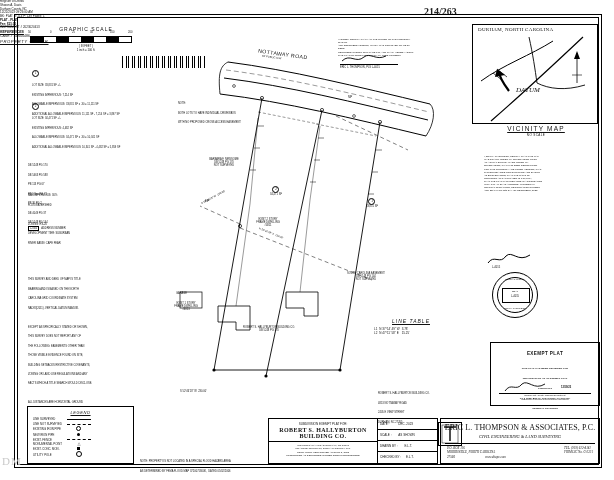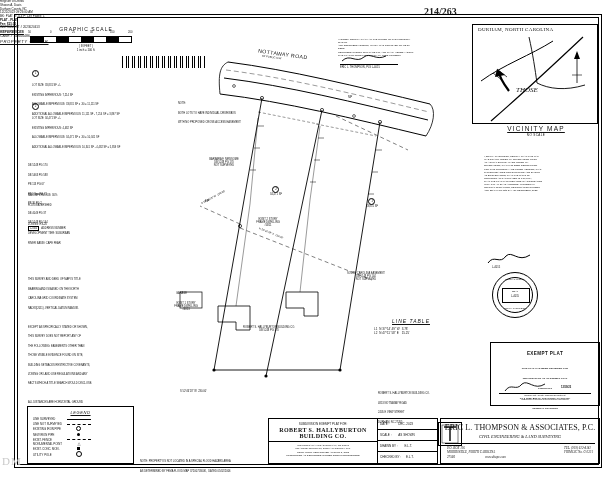--- a/index.html
+++ b/index.html
@@ -301,21 +301,21 @@
       <path d="M 20 48 L 30 56" stroke="#000" stroke-width="0.7" fill="none"></path>
       <path d="M 24 44 L 34 52" stroke="#000" stroke-width="0.7" fill="none"></path>
       <path d="M 36 66 C 30 58, 26 52, 26 46" stroke="#000" stroke-width="2.2" fill="none"></path>
       <polygon points="24,44 32,50 22,52" fill="#000"></polygon>
       <line x1="104" y1="28" x2="104" y2="58" stroke="#000" stroke-width="0.8"></line>
       <polygon points="104,26 101,34 107,34" fill="#000"></polygon>
       <line x1="99" y1="50" x2="109" y2="50" stroke="#000" stroke-width="0.6"></line>
     </svg>
   </div>
   <div class="vm-title">DURHAM, NORTH CAROLINA</div>
-  <div class="site-txt">THOSE</div>
+  <div class="site-txt">DATUM</div>
   <div class="vm-label">VICINITY MAP</div>
   <div class="vm-sub">NO SCALE</div>
 
   <div class="cert" style="left:338px;top:38px;width:78px;">
     <div>I HEREBY CERTIFY THAT I AM THE OWNER OF THE PROPERTY SHOWN</div>
     <div>AND DESCRIBED HEREON, WHICH WAS CONVEYED TO ME BY DEED</div>
     <div>RECORDED IN BOOK 5248 PAGE 170, AND THAT I HEREBY ADOPT</div>
     <div>THIS PLAN OF SUBDIVISION WITH MY FREE CONSENT.</div>
   </div>
   <svg width="60" height="12" style="position:absolute;left:340px;top:52px;">

